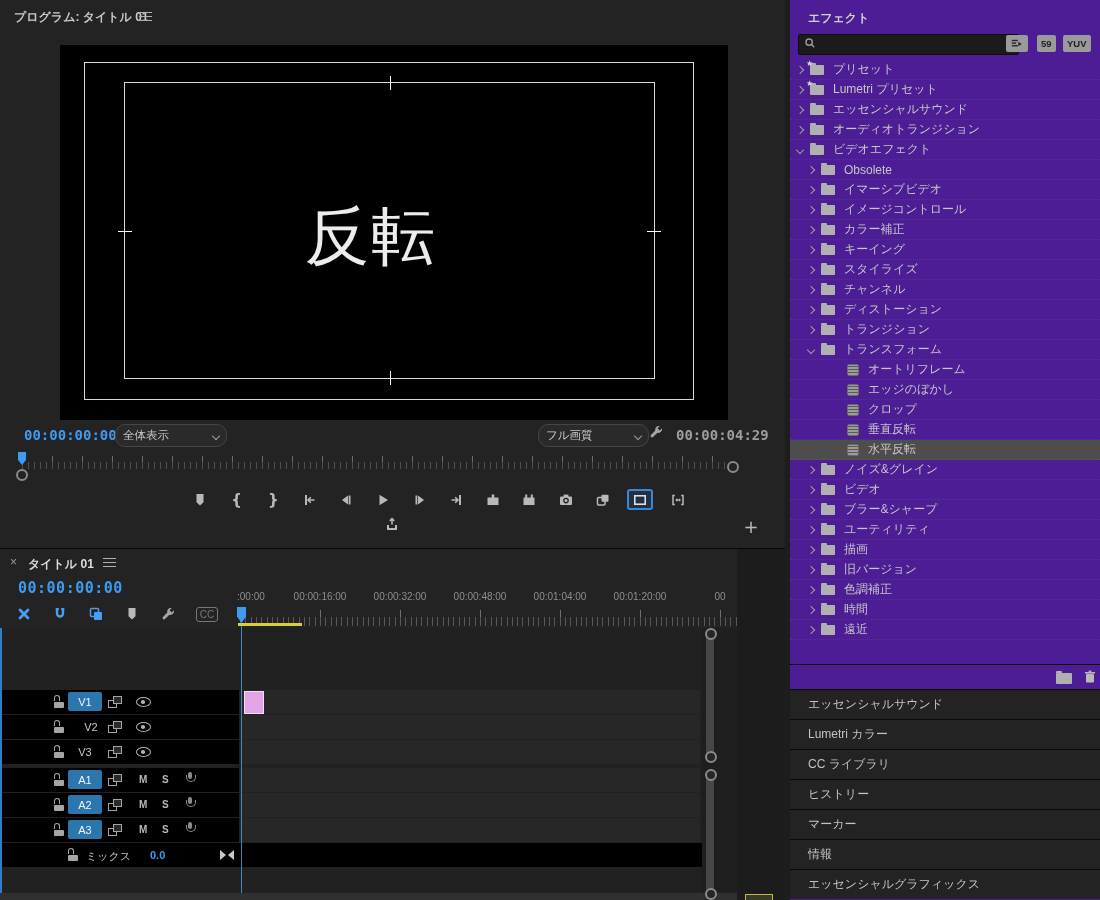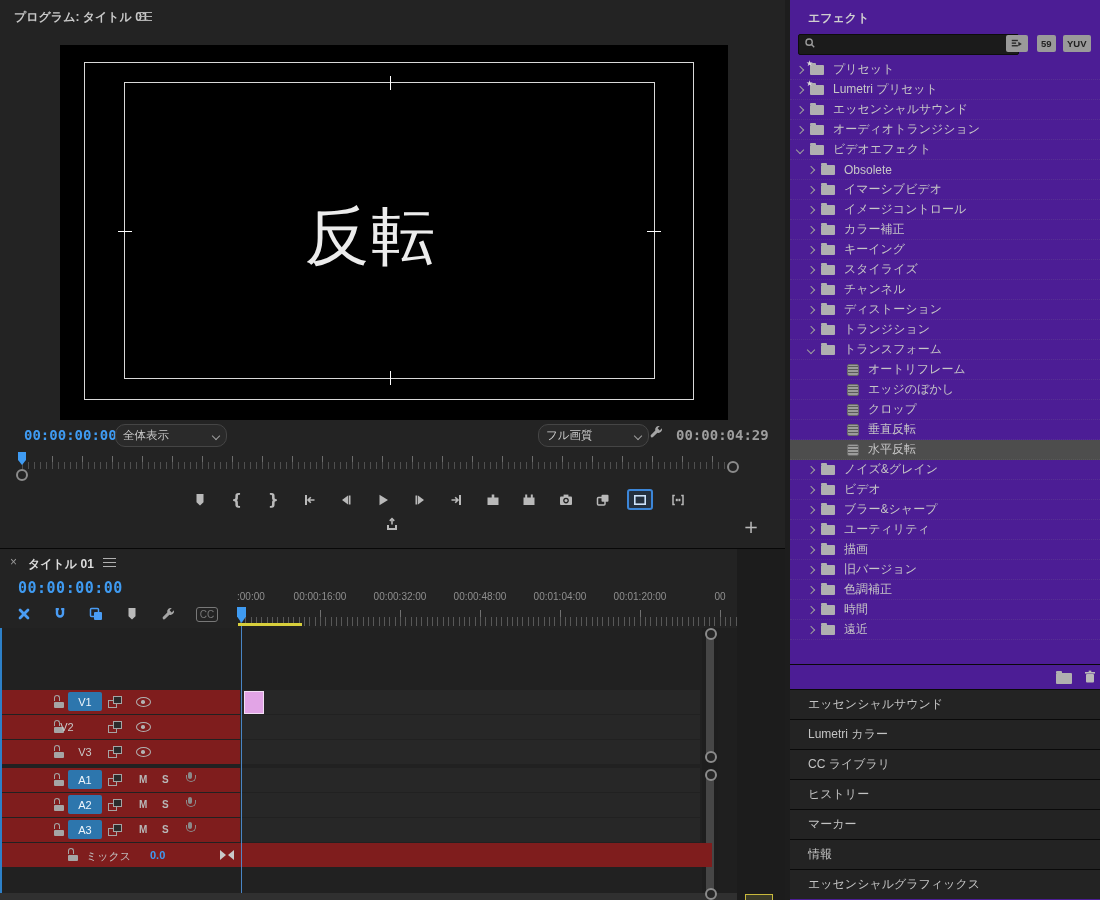--- a/index.html
+++ b/index.html
@@ -69,21 +69,21 @@
   #tl-ticks{position:absolute;left:236px;top:61px;width:501px;height:16px;
      background-image:repeating-linear-gradient(90deg,#585858 0 1px,transparent 1px 5.33px),
                       repeating-linear-gradient(90deg,#707070 0 1px,transparent 1px 80px);
      background-size:501px 9px,501px 16px;background-position:4px 7px,4px 0;background-repeat:no-repeat,no-repeat;}
   #tl-playhead{position:absolute;left:237px;top:58px;width:9px;height:16px;background:#3f9bf2;
      clip-path:polygon(0 0,100% 0,100% 60%,50% 100%,0 60%);z-index:5;}
   #render-bar{position:absolute;left:238px;top:74px;width:64px;height:3px;background:#d8cf3c;z-index:4;}
   #tl-body{position:absolute;left:0;top:79px;width:737px;height:265px;background:#212121;}
   #tl-focus-edge{position:absolute;left:0;top:0;width:2px;height:100%;background:#2d80c8;}
   #tl-ph-line{position:absolute;left:241px;top:-5px;width:1px;height:270px;background:rgba(80,150,225,.85);z-index:3;}
-  .hrow{position:absolute;left:2px;width:237px;height:24px;background:#7f1d1d;padding-left:10px;}
+  .hrow{position:absolute;left:2px;width:237px;height:24px;background:#000000;}
   .lane{position:absolute;left:240px;width:460px;height:24px;background:#272727;}
   .tname{position:absolute;left:66px;top:2px;min-width:34px;height:19px;border-radius:2px;
      display:flex;align-items:center;justify-content:center;font-size:11px;color:#c9c9c9;}
   .tname.on{background:#2d76ad;color:#eef5fb;}
   .lk{position:relative;width:11px;height:13px;display:inline-block;}
   .lk::before{content:'';position:absolute;left:0;top:0;width:6px;height:6px;border:1.6px solid #a5a5a5;border-bottom:none;border-radius:3px 3px 0 0;box-sizing:border-box;}
   .lk::after{content:'';position:absolute;left:0;bottom:0;width:10px;height:6.5px;background:#a5a5a5;border-radius:1px;}
   .sync{position:relative;width:14px;height:12px;display:inline-block;}
   .sync::before{content:'';position:absolute;left:0;top:4px;width:7px;height:6px;border:1.5px solid #a5a5a5;}
   .sync::after{content:'';position:absolute;left:5px;top:0;width:7px;height:6px;border:1.5px solid #a5a5a5;background:#2b2b2b;}
@@ -339,21 +339,21 @@
           <span class="lk" style="position: absolute; left: 52px; top: 5px;"></span>
           <span class="tname on" style="position: absolute; left: 66px; top: 2px;">V1</span>
           <span class="sync" style="position: absolute; left: 106px; top: 6px;"></span>
           <span class="eyei" style="position: absolute; left: 134px; top: 7px;"></span>
         </div>
         <div class="lane" style="top: 62px;">
           <div id="clip-v1" style="left: 4px; top: 1px;"></div>
         </div>
         <div class="hrow" style="top: 87px;">
           <span class="lk" style="position: absolute; left: 52px; top: 5px;"></span>
-          <span class="tname" style="position: absolute; left: 48px; top: 2px;">V2</span>
+          <span class="tname" style="position: absolute; left: 72px; top: 2px;">V2</span>
           <span class="sync" style="position: absolute; left: 106px; top: 6px;"></span>
           <span class="eyei" style="position: absolute; left: 134px; top: 7px;"></span>
         </div>
         <div class="lane" style="top: 87px;"></div>
         <div class="hrow" style="top: 112px;">
           <span class="lk" style="position: absolute; left: 52px; top: 5px;"></span>
           <span class="tname" style="position: absolute; left: 66px; top: 2px;">V3</span>
           <span class="sync" style="position: absolute; left: 106px; top: 6px;"></span>
           <span class="eyei" style="position: absolute; left: 134px; top: 7px;"></span>
         </div>

